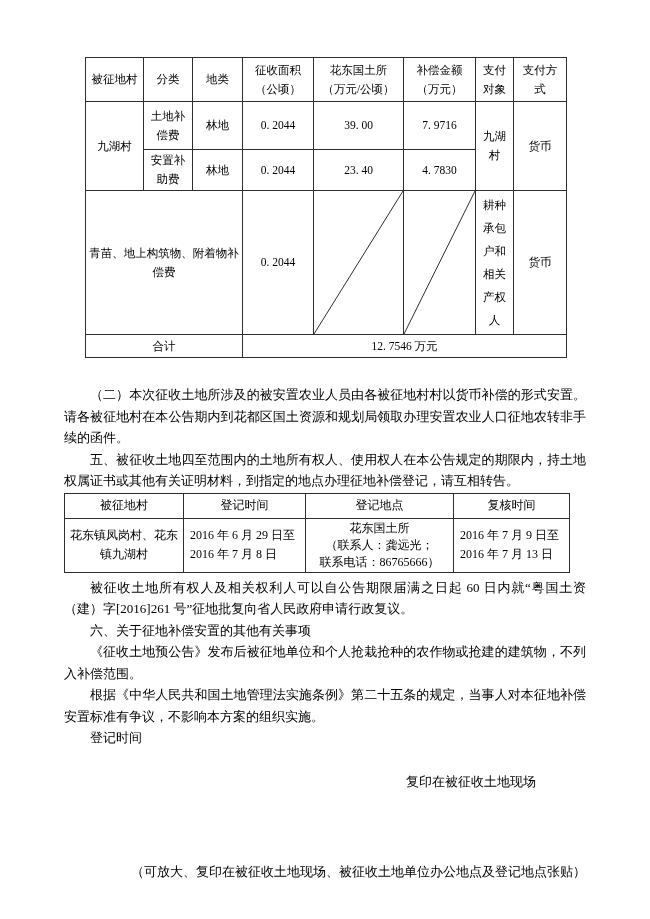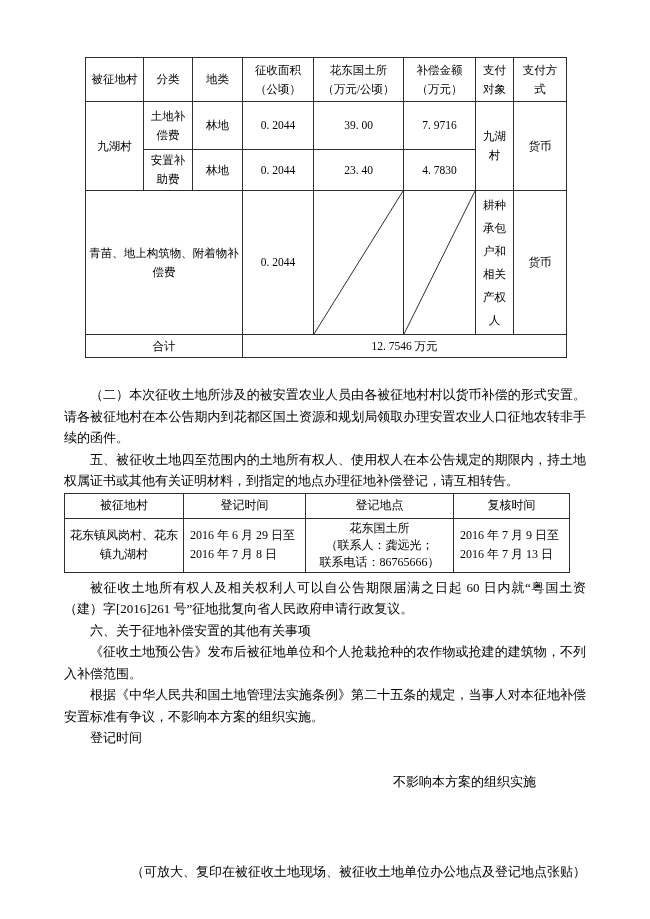--- a/index.html
+++ b/index.html
@@ -151,17 +151,17 @@
 2016 年 7 月 13 日</td>
       </tr>
     </tbody>
       </table>
 
     <p class="after-table">被征收土地所有权人及相关权利人可以自公告期限届满之日起 60 日内就“粤国土资（建）字[2016]261 号”征地批复向省人民政府申请行政复议。</p>
     <p>六、关于征地补偿安置的其他有关事项</p>
     <p>《征收土地预公告》发布后被征地单位和个人抢栽抢种的农作物或抢建的建筑物，不列入补偿范围。</p>
     <p>根据《中华人民共和国土地管理法实施条例》第二十五条的规定，当事人对本征地补偿安置标准有争议，不影响本方案的组织实施。</p>
     <p>登记时间</p>
-    <p class="date-line">不影响本方案的组织实施</p>
+    <p class="date-line">复印在被征收土地现场</p>
     <p class="footnote">（可放大、复印在被征收土地现场、被征收土地单位办公地点及登记地点张贴）</p>
   </div>
 
 </div>
 
 </body></html>

